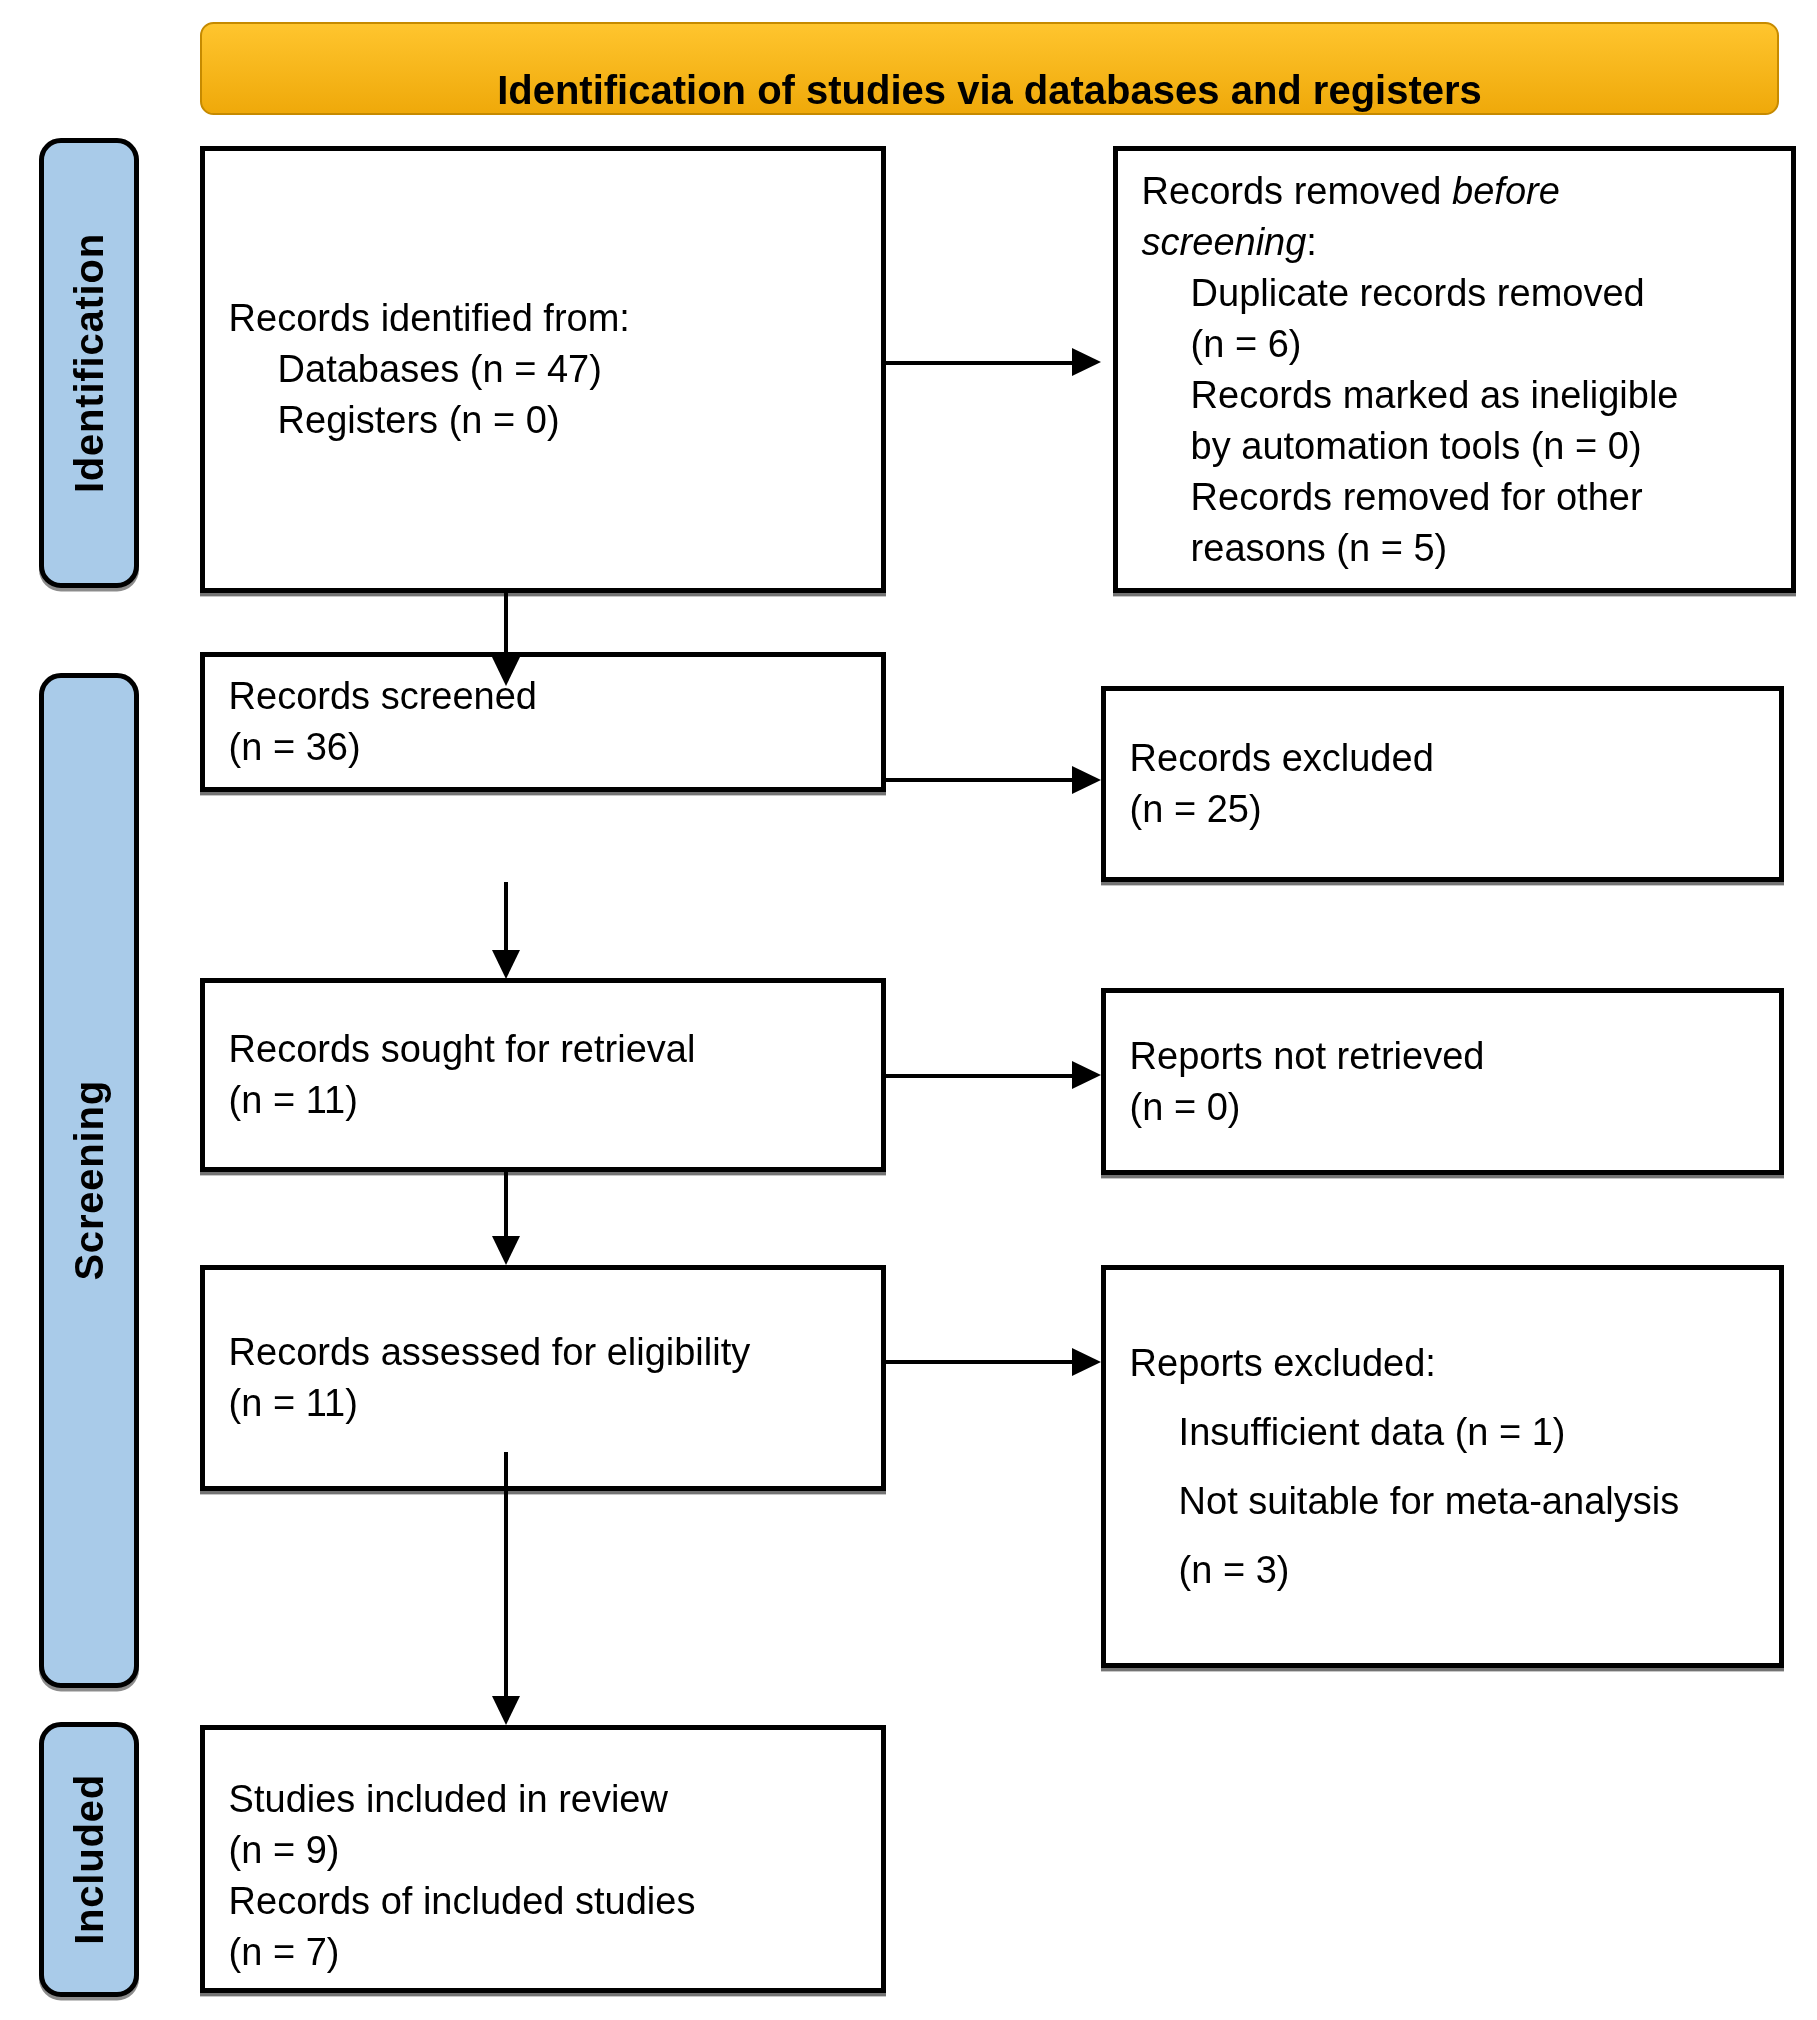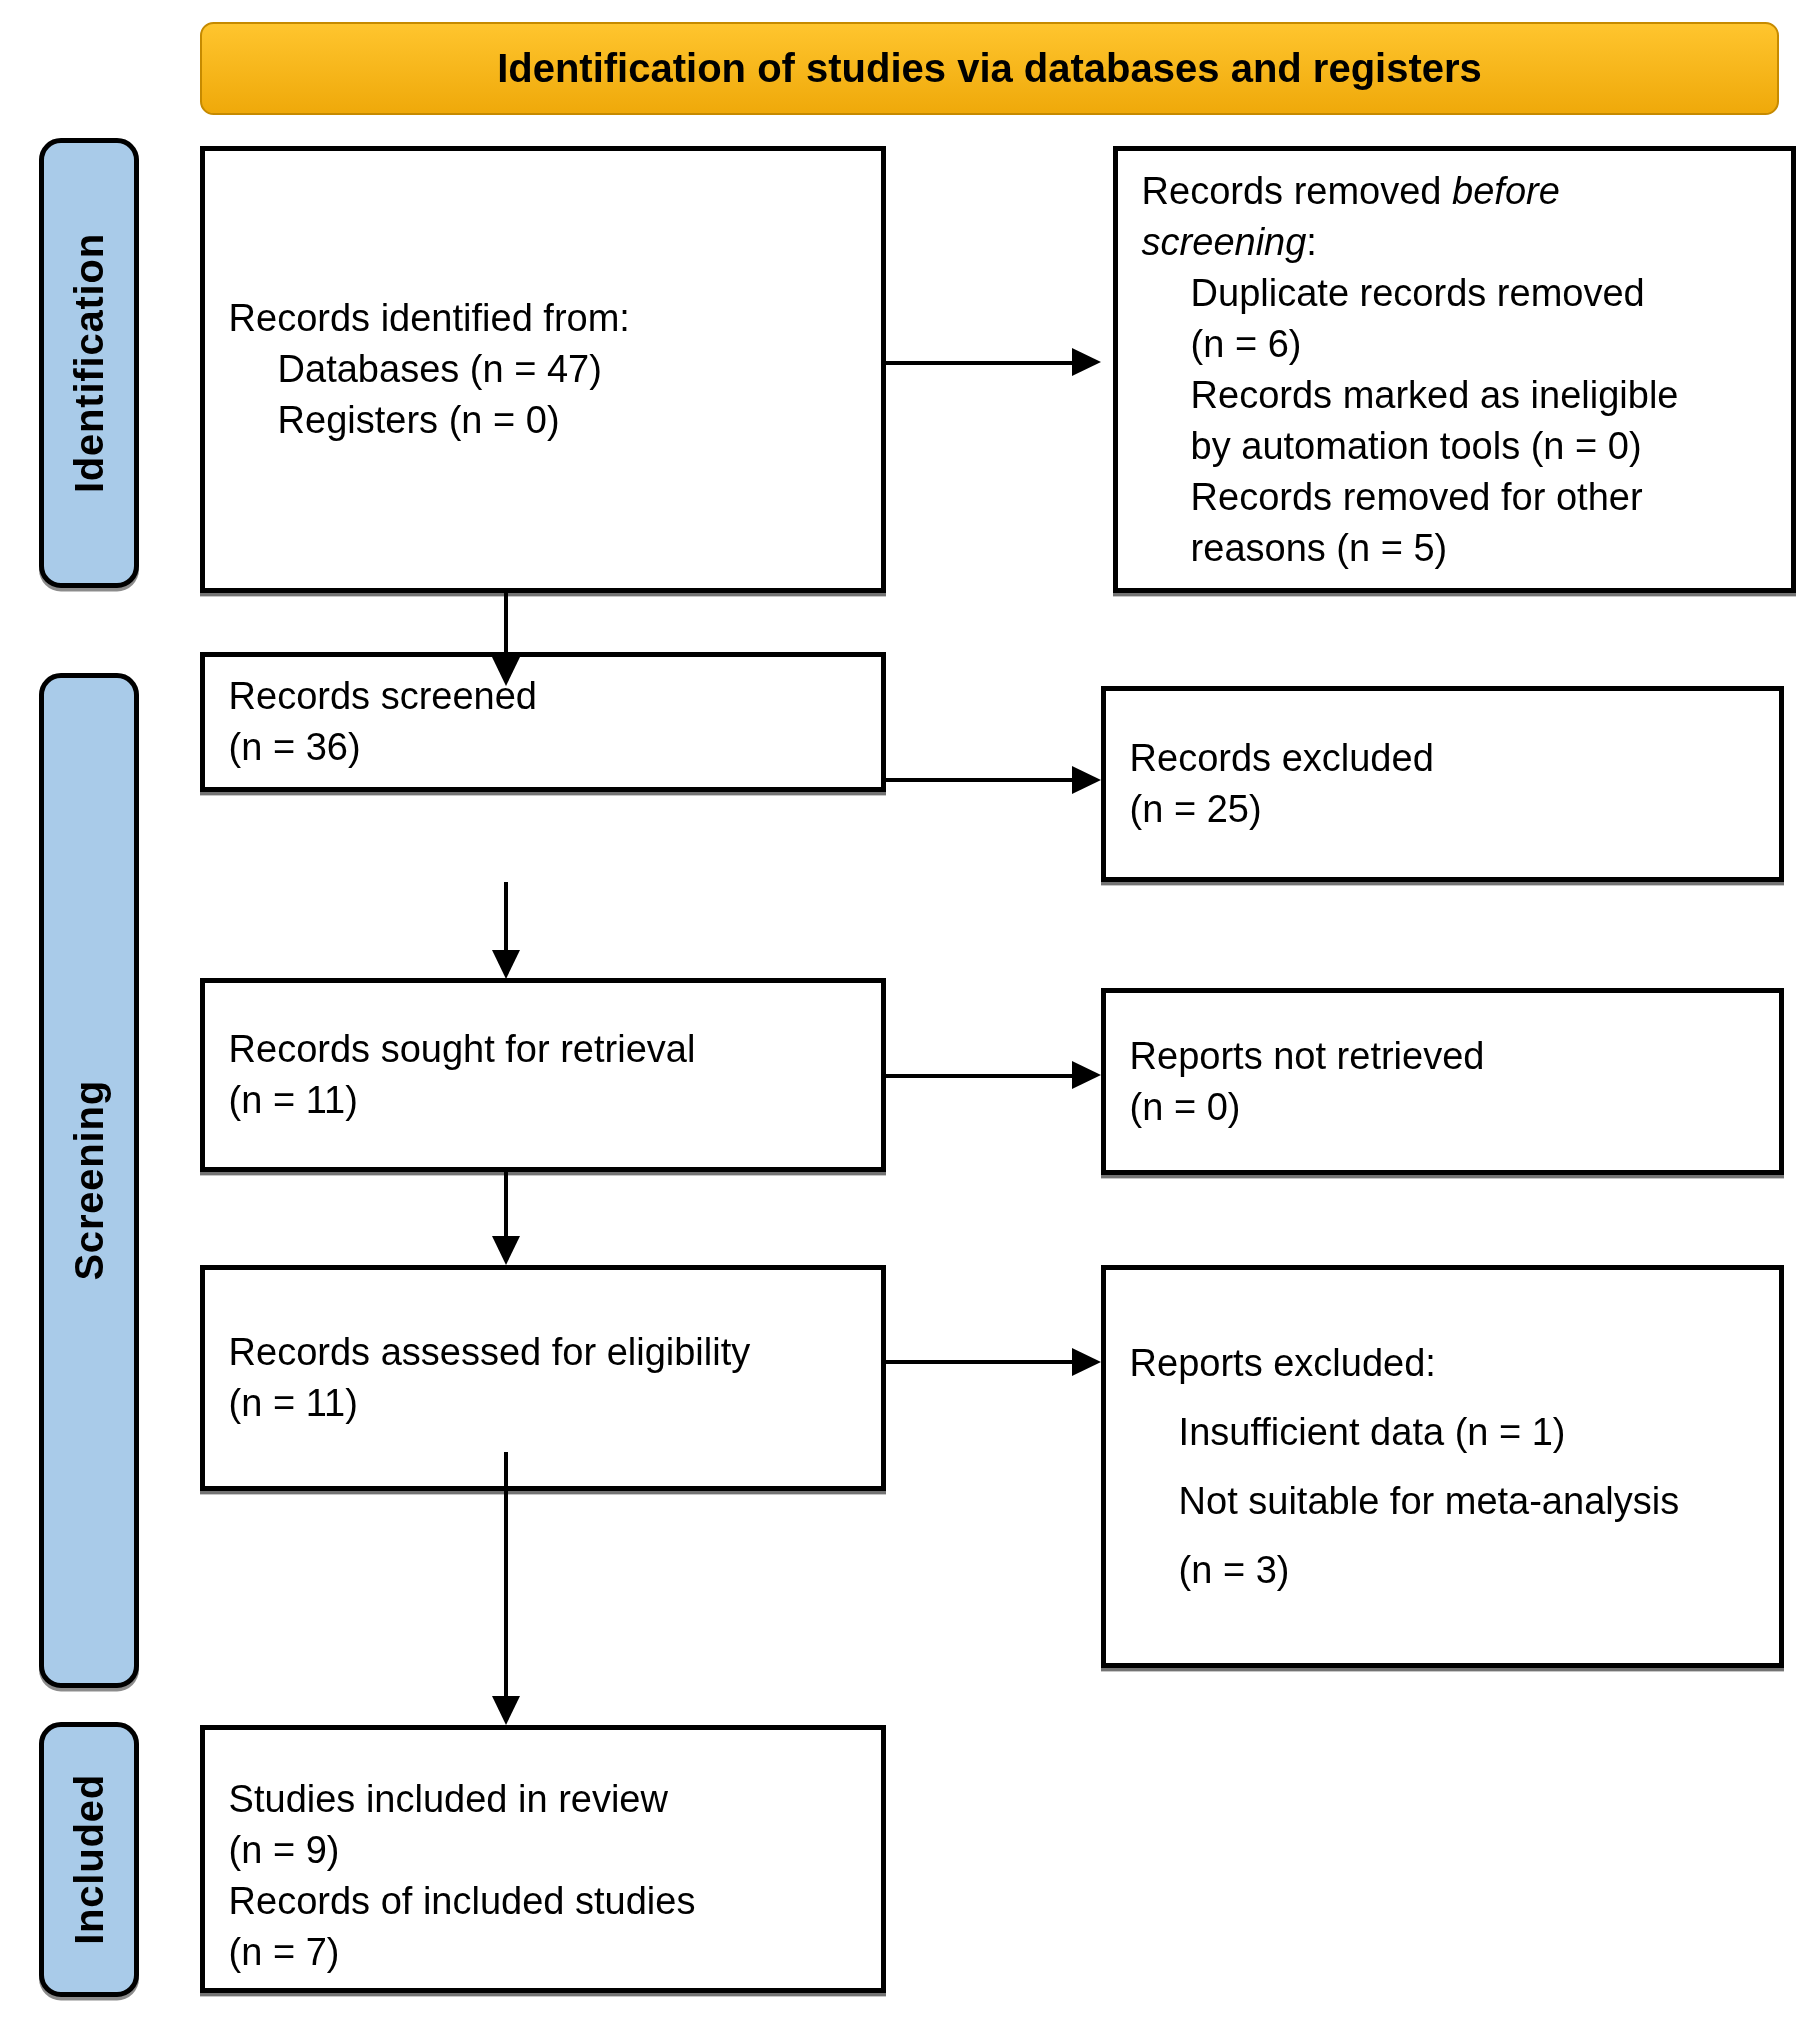--- a/index.html
+++ b/index.html
@@ -8,21 +8,21 @@
     font-family:"Liberation Sans","DejaVu Sans",sans-serif;
     color:var(--text, #000); background:var(--page-bg, #fff);
     overflow:hidden;
   }
   .banner {
     position:absolute; left:200px; top:22px; width:1579px; height:93px;
     box-sizing:border-box;
     border:2.5px solid var(--banner-border, #C68A00);
     border-radius:13.5px;
     background:linear-gradient(180deg, var(--banner-bg-top,#FFC52E), var(--banner-bg-bottom,#EFA90A));
-    display:flex; align-items:center; justify-content:center;
+    display:flex; align-items:flex-end; justify-content:center;
   }
   .banner span { font-size:40px; font-weight:bold; }
   .stage {
     position:absolute; left:39px; width:100px; box-sizing:border-box;
     background:var(--stage-bg, #A9CBE9);
     border:5.9px solid var(--stage-border, #000);
     border-radius:22px;
     box-shadow:0 3.4px 0 rgba(0,0,0,0.45);
     display:flex; align-items:center; justify-content:center;
   }

